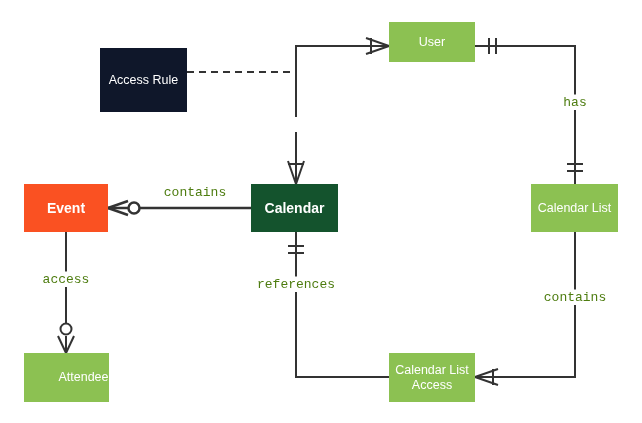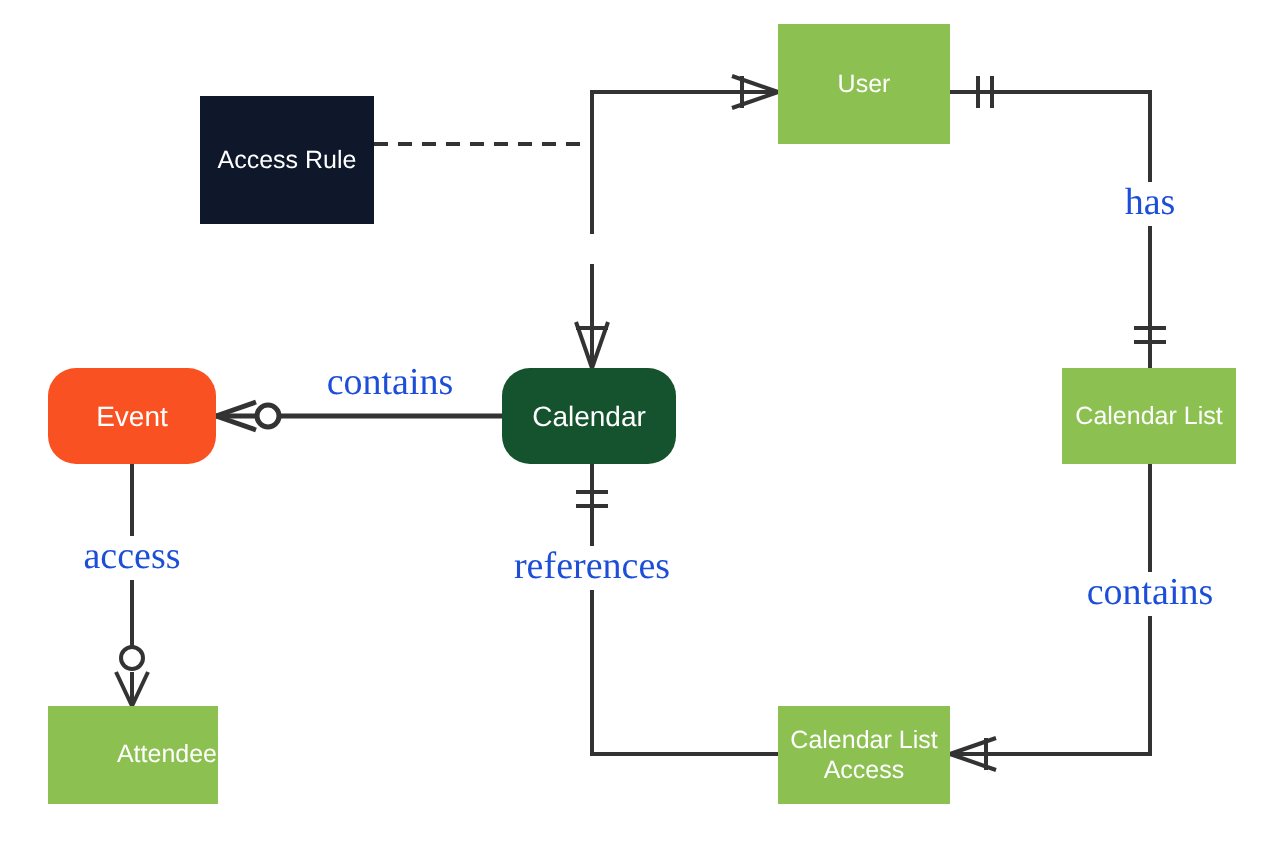--- a/index.html
+++ b/index.html
@@ -31,29 +31,28 @@
     justify-content: center;
     text-align: center;
     color: #ffffff;
     font-size: 12.5px;
     line-height: 15px;
     font-family: "Liberation Sans", sans-serif;
     box-sizing: border-box;
     z-index: 5;
   }
   .entity-box.strong {
-    font-weight: normal;
+    font-weight: bold;
     font-size: 14px;
-    border-radius: 14px;
   }
   .edge-label {
     position: absolute;
-    color: #1d4ed8;
-    font-size: 19px;
-    font-family: Liberation Serif, serif;
+    color: #4d7c0f;
+    font-size: 13px;
+    font-family: Liberation Mono, monospace;
     white-space: nowrap;
     background: #ffffff;
     padding: 0 3px;
     z-index: 4;
   }
 </style>
 </head>
 <body>
 
 <div id="diagram-canvas">
@@ -130,21 +129,21 @@
         <path d="M 475 377 L 498 377"></path>
       </g>
 
     </g>
   </svg>
 
   <div class="entity-box" style="left:100px; top:48px; width:87px; height:64px; background:#0f172a;">
     <span>Access Rule</span>
   </div>
 
-  <div class="entity-box" style="left:389px; top:12px; width:86px; height:60px; background:#8CC152;">
+  <div class="entity-box" style="left:389px; top:22px; width:86px; height:40px; background:#8CC152;">
     <span>User</span>
   </div>
 
   <div class="entity-box strong" style="left:24px; top:184px; width:84px; height:48px; background:#FA5122;">
     <span>Event</span>
   </div>
 
   <div class="entity-box strong" style="left:251px; top:184px; width:87px; height:48px; background:#14532d;">
     <span>Calendar</span>
   </div>

